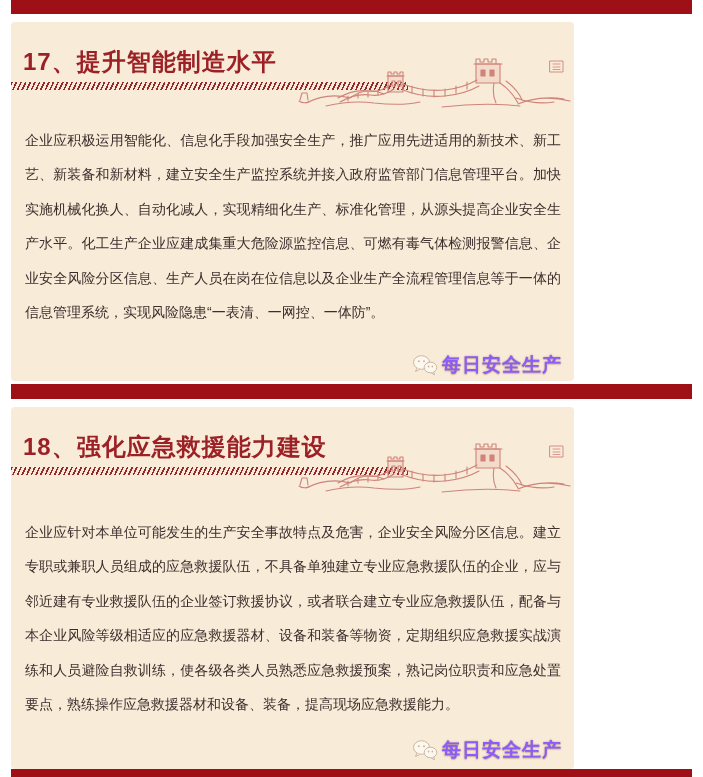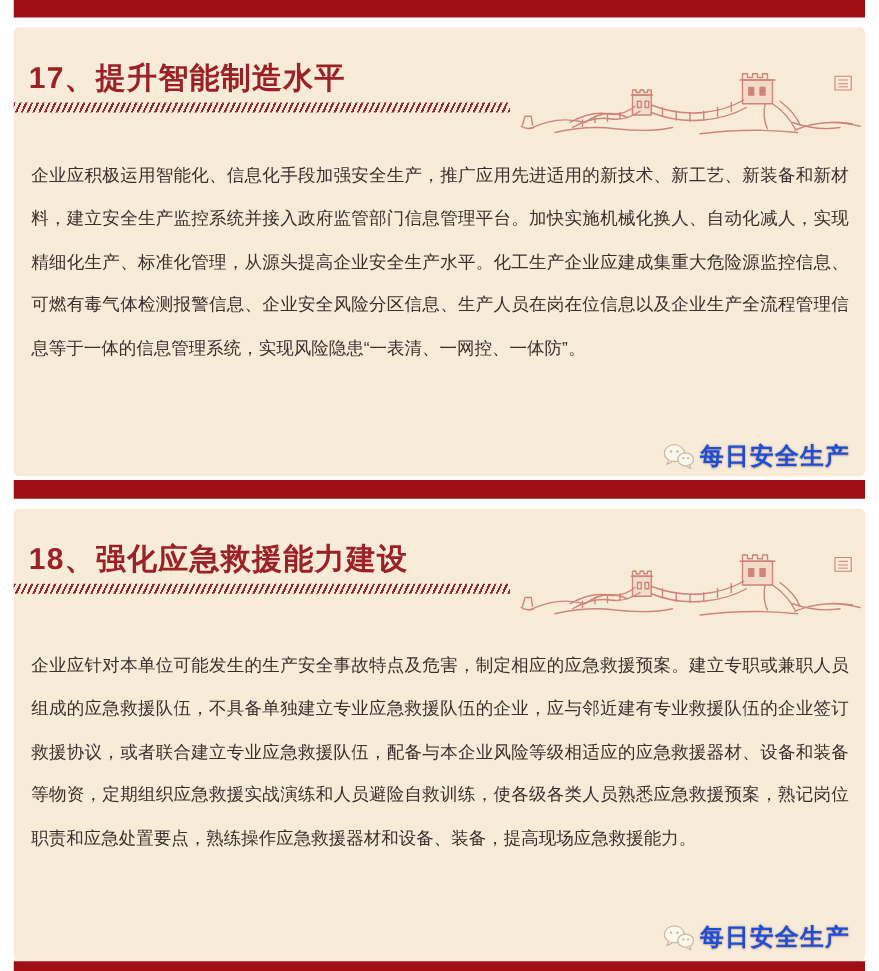--- a/index.html
+++ b/index.html
@@ -11,21 +11,21 @@
     font-family:"Liberation Sans",sans-serif;
   }
   .accent-bar{
     position:absolute;left:11px;width:681px;
     background:#9e1016;
   }
   .accent-bar.top{top:0;height:14px;}
   .accent-bar.mid{top:384px;height:15px;}
   .accent-bar.bottom{top:769px;height:8px;}
   .card{
-    position:absolute;left:11px;width:681px;
+    position:absolute;left:11px;width:563px;
     background:#f8ebd8;
     border-radius:4px;
   }
   .card.first{top:22px;height:359px;}
   .card.second{top:407px;height:362px;}
   .card-title{
     position:absolute;left:12px;top:24px;
     font-size:24px;font-weight:bold;
     color:#9c2126;letter-spacing:1px;
     white-space:nowrap;
@@ -51,21 +51,21 @@
   .card.first .card-body{top:101px;}
   .card.second .card-body{top:108px;}
   .watermark{
     position:absolute;display:flex;align-items:center;gap:4px;
     right:12px;
   }
   .card.first .watermark{bottom:3px;}
   .card.second .watermark{bottom:6px;}
   .watermark-label{
     font-size:19px;font-weight:bold;letter-spacing:1px;
-    color:#1d4ed8;
+    color:#8b5cf6;
     text-shadow:0 0 2px rgba(168,126,110,0.65),0 1px 1px rgba(168,126,110,0.45);
     white-space:nowrap;
   }
   .wechat-icon{width:26px;height:22px;flex:0 0 auto;}
 </style>
 </head>
 <body>
 
 <div class="accent-bar top"></div>
 
@@ -152,21 +152,21 @@
       <rect x="189" y="14" width="4" height="6" fill="#cf837a"></rect>
       <rect x="198" y="14" width="4" height="6" fill="#cf837a"></rect>
       <path d="M208 27 q12 8 18 20 M214 25 q12 9 16 19 M202 27 q-2 12 2 20"></path>
       <path d="M224 42 q20 7 38 4"></path>
       <path d="M226 48 Q250 38 278 45 M150 51 Q192 46 228 50 M238 44 Q256 40 272 43"></path>
       <rect x="258" y="5" width="13" height="11" stroke-width="0.9"></rect>
       <path d="M261 8 l7 0 M261 11 l7 0 M261 13.5 l7 0" stroke-width="0.8"></path>
     </g>
   </svg>
 
-  <div class="card-body">企业应针对本单位可能发生的生产安全事故特点及危害，制定相应的应急救援预案。建立专职或兼职人员组成的应急救援队伍，不具备单独建立专业应急救援队伍的企业，应与邻近建有专业救援队伍的企业签订救援协议，或者联合建立专业应急救援队伍，配备与本企业风险等级相适应的应急救援器材、设备和装备等物资，定期组织应急救援实战演练和人员避险自救训练，使各级各类人员熟悉应急救援预案，熟记岗位职责和应急处置要点，熟练操作应急救援器材和设备、装备，提高现场应急救援能力。</div>
+  <div class="card-body">企业应针对本单位可能发生的生产安全事故特点及危害，企业安全风险分区信息。建立专职或兼职人员组成的应急救援队伍，不具备单独建立专业应急救援队伍的企业，应与邻近建有专业救援队伍的企业签订救援协议，或者联合建立专业应急救援队伍，配备与本企业风险等级相适应的应急救援器材、设备和装备等物资，定期组织应急救援实战演练和人员避险自救训练，使各级各类人员熟悉应急救援预案，熟记岗位职责和应急处置要点，熟练操作应急救援器材和设备、装备，提高现场应急救援能力。</div>
 
   <div class="watermark">
     <svg class="wechat-icon" viewBox="0 0 26 22" xmlns="http://www.w3.org/2000/svg">
       <ellipse cx="9.5" cy="8.5" rx="8" ry="6.8" fill="#fdf8ee" stroke="#cdb6a4" stroke-width="1"></ellipse>
       <path d="M5 14 l-1.5 3.5 4 -2" fill="#fdf8ee" stroke="#cdb6a4" stroke-width="1" stroke-linejoin="round"></path>
       <circle cx="6.8" cy="7.2" r="1" fill="#cdb6a4"></circle>
       <circle cx="12" cy="7.2" r="1" fill="#cdb6a4"></circle>
       <ellipse cx="18.5" cy="13.5" rx="6.3" ry="5.3" fill="#fdf8ee" stroke="#cdb6a4" stroke-width="1"></ellipse>
       <path d="M21.5 18 l1.2 2.8 -3.2 -1.6" fill="#fdf8ee" stroke="#cdb6a4" stroke-width="1" stroke-linejoin="round"></path>
       <circle cx="16.6" cy="12.5" r="0.9" fill="#cdb6a4"></circle>

